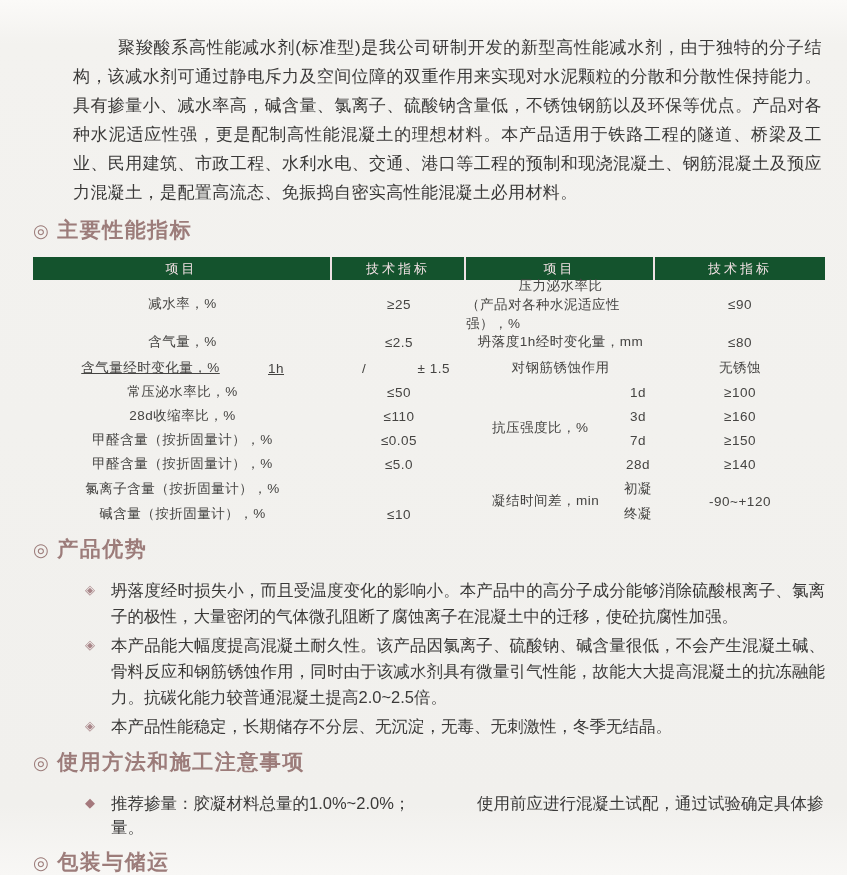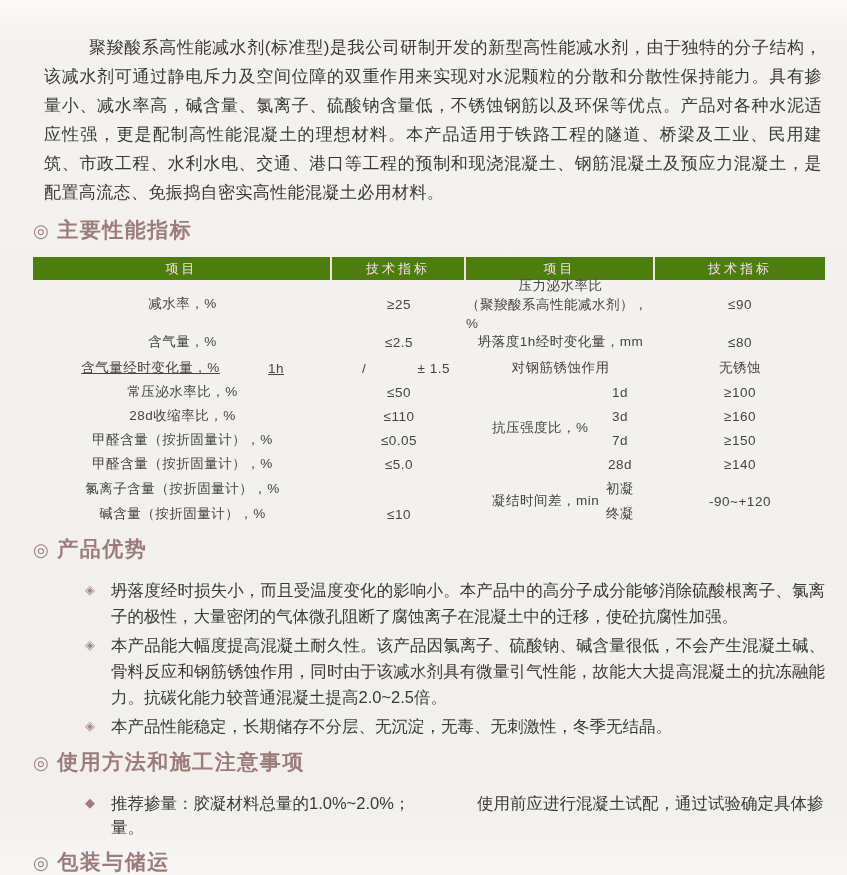--- a/index.html
+++ b/index.html
@@ -4,49 +4,49 @@
 <style>
   html,body{margin:0;padding:0;}
   body{
     width:847px;height:875px;overflow:hidden;
     background:linear-gradient(180deg,#fbfaf8 0%,#f3f2ef 5%,#f1f0ed 92%,#f8f7f5 100%);
     font-family:"Liberation Sans","DejaVu Sans",sans-serif;
     color:#3d3c3a;
     -webkit-font-smoothing:antialiased;
   }
   .intro{
-    margin:0;padding:33px 25px 0 44px;
+    margin:0;padding:33px 25px 0 73px;
     font-size:17px;line-height:29px;text-align:justify;
     text-indent:45px;letter-spacing:.4px;color:#3a3938;
   }
   h2.sec{
     margin:9px 0 0 33px;
     font-size:21px;font-weight:bold;color:#9c7c7a;
     letter-spacing:1.5px;display:flex;align-items:center;gap:7px;
   }
   h2.sec .marker{font-size:18px;font-weight:normal;transform:translateY(1px);}
   
   .perf-table{
     margin:13px 0 0 33px;width:792px;
     display:grid;
     grid-template-columns:299px 134px 189px 170px;
     grid-template-rows:23px 48px 28px 24px 24px 24px 24px 24px 26px 24px;
     font-size:13.5px;color:#454442;letter-spacing:.5px;
   }
   .cell{display:flex;align-items:center;justify-content:center;}
   .c1{grid-column:1}.c2{grid-column:2}.c3{grid-column:3}.c4{grid-column:4}
-  .h{background:#4d7c0f;color:#f3e2e5;font-size:13px;letter-spacing:3px;}
+  .h{background:#14532d;color:#f3e2e5;font-size:13px;letter-spacing:3px;}
   .h.div{border-right:2px solid #efe2e4;}
   .split{padding-right:6px;text-decoration:underline;}
   .split .flex1{flex:1;text-align:center;}
   .split .subw{width:58px;text-align:left;}
   .between{justify-content:space-between;padding:0 16px 0 30px;}
   .twoline{flex-direction:column;line-height:19px;justify-content:center;}
   .group{justify-content:flex-start;padding-left:26px;}
-  .g-col{margin-left:auto;margin-right:18px;display:flex;flex-direction:column;
+  .g-col{margin-left:auto;display:flex;flex-direction:column;
          justify-content:space-around;height:100%;text-align:center;min-width:34px;}
   
   .bullets{margin:14px 22px 0 85px;padding:0;list-style:none;
            font-size:16.5px;line-height:26px;text-align:justify;color:#3a3938;}
   .bullets li{position:relative;padding-left:26px;margin-bottom:3px;}
   .b-icon{position:absolute;left:0;top:0;font-size:13px;color:#a98689;}
   .b-icon.solid{color:#a5797d;}
   .usage-row{position:relative;margin:15px 22px 0 85px;padding-left:26px;
              font-size:16.5px;line-height:24px;color:#3a3938;}
   .usage-note{margin-left:62px;}
@@ -97,21 +97,21 @@
     <div class="cell c1" style="grid-row:8">甲醛含量（按折固量计），%</div>
     <div class="cell c2" style="grid-row:8">≤5.0</div>
 
     <div class="cell c1" style="grid-row:9">氯离子含量（按折固量计），%</div>
 
     <div class="cell c1" style="grid-row:10">碱含量（按折固量计），%</div>
     <div class="cell c2" style="grid-row:10">≤10</div>
 
     <div class="cell c3 twoline" style="grid-row:2">
       <span>压力泌水率比</span>
-      <span>（聚羧酸系高性能减水剂），%</span>
+      <span>（产品对各种水泥适应性强），%</span>
     </div>
     <div class="cell c4" style="grid-row:2">≤90</div>
 
     <div class="cell c3" style="grid-row:3">坍落度1h经时变化量，mm</div>
     <div class="cell c4" style="grid-row:3">≤80</div>
 
     <div class="cell c4" style="grid-row:4">无锈蚀</div>
     <div class="cell c3" style="grid-row:4">对钢筋锈蚀作用</div>
 
     <div class="cell c3 group" style="grid-row:5 / span 4">

